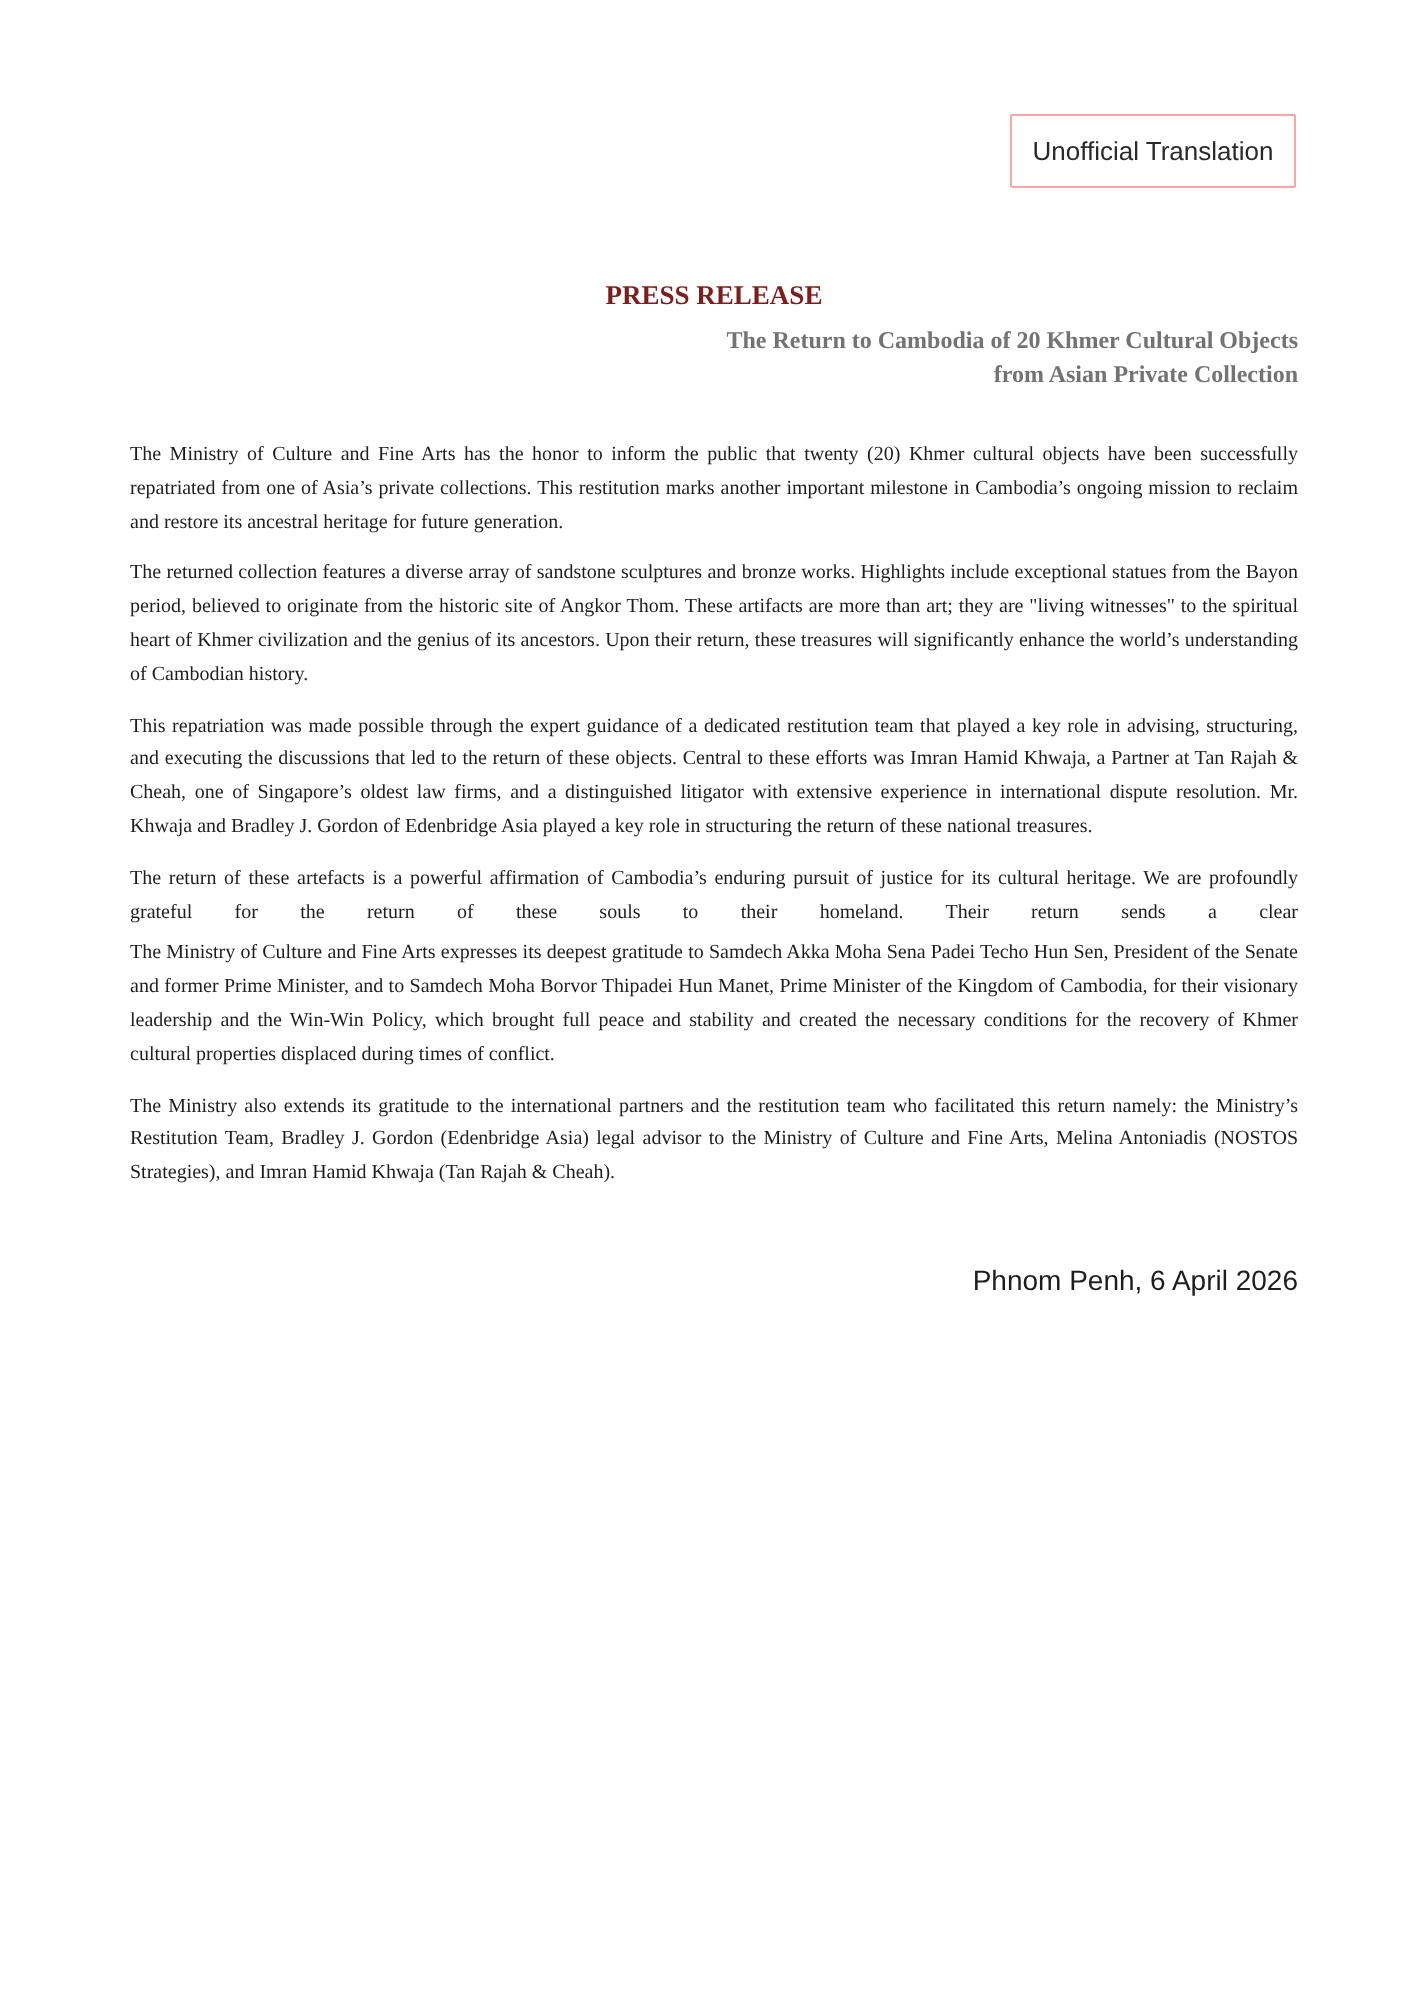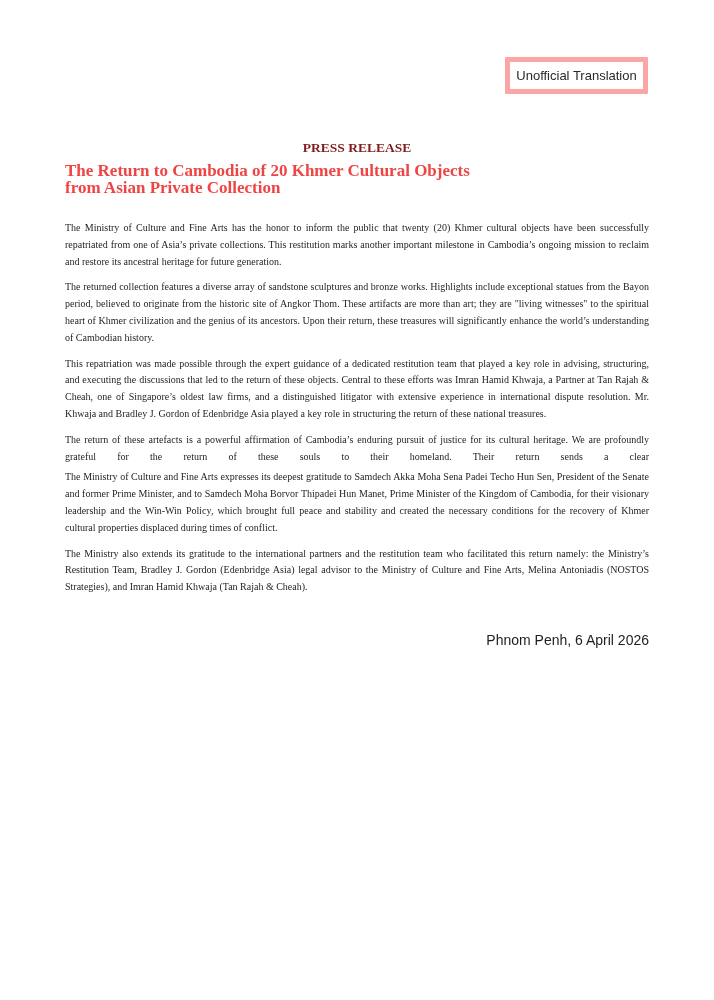--- a/index.html
+++ b/index.html
@@ -20,21 +20,21 @@
   }
   .badge {
     position: absolute;
     top: 57px;
     right: 66px;
     width: 143px;
     height: 37px;
     display: flex;
     align-items: center;
     justify-content: center;
-    border: 5px solid #fca5a5;
+    border: 1px solid #fca5a5;
     border-radius: 1px;
     background: #ffffff;
     font-family: "Liberation Sans", sans-serif;
     font-size: 13px;
     color: #2a2a2a;
   }
   .content {
     position: absolute;
     left: 65px;
     right: 65px;
@@ -43,25 +43,25 @@
   .heading {
     margin: 0 0 6px 0;
     text-align: center;
     font-weight: bold;
     font-size: 13.5px;
     line-height: 17px;
     color: #7f1d1d;
   }
   .doc-title {
     margin: 0 0 24px 0;
-    text-align: left;
+    text-align: right;
     font-weight: bold;
-    font-size: 17px;
+    font-size: 12px;
     line-height: 17px;
-    color: #ef4444;
+    color: #737373;
   }
   .para {
     margin: 0 0 9px 0;
     text-align: justify;
     font-size: 10px;
     line-height: 16.8px;
     color: #1e1e1e;
   }
   .para.tight-bottom { margin-bottom: 4px; }
   .para.justify-last { text-align-last: justify; }

